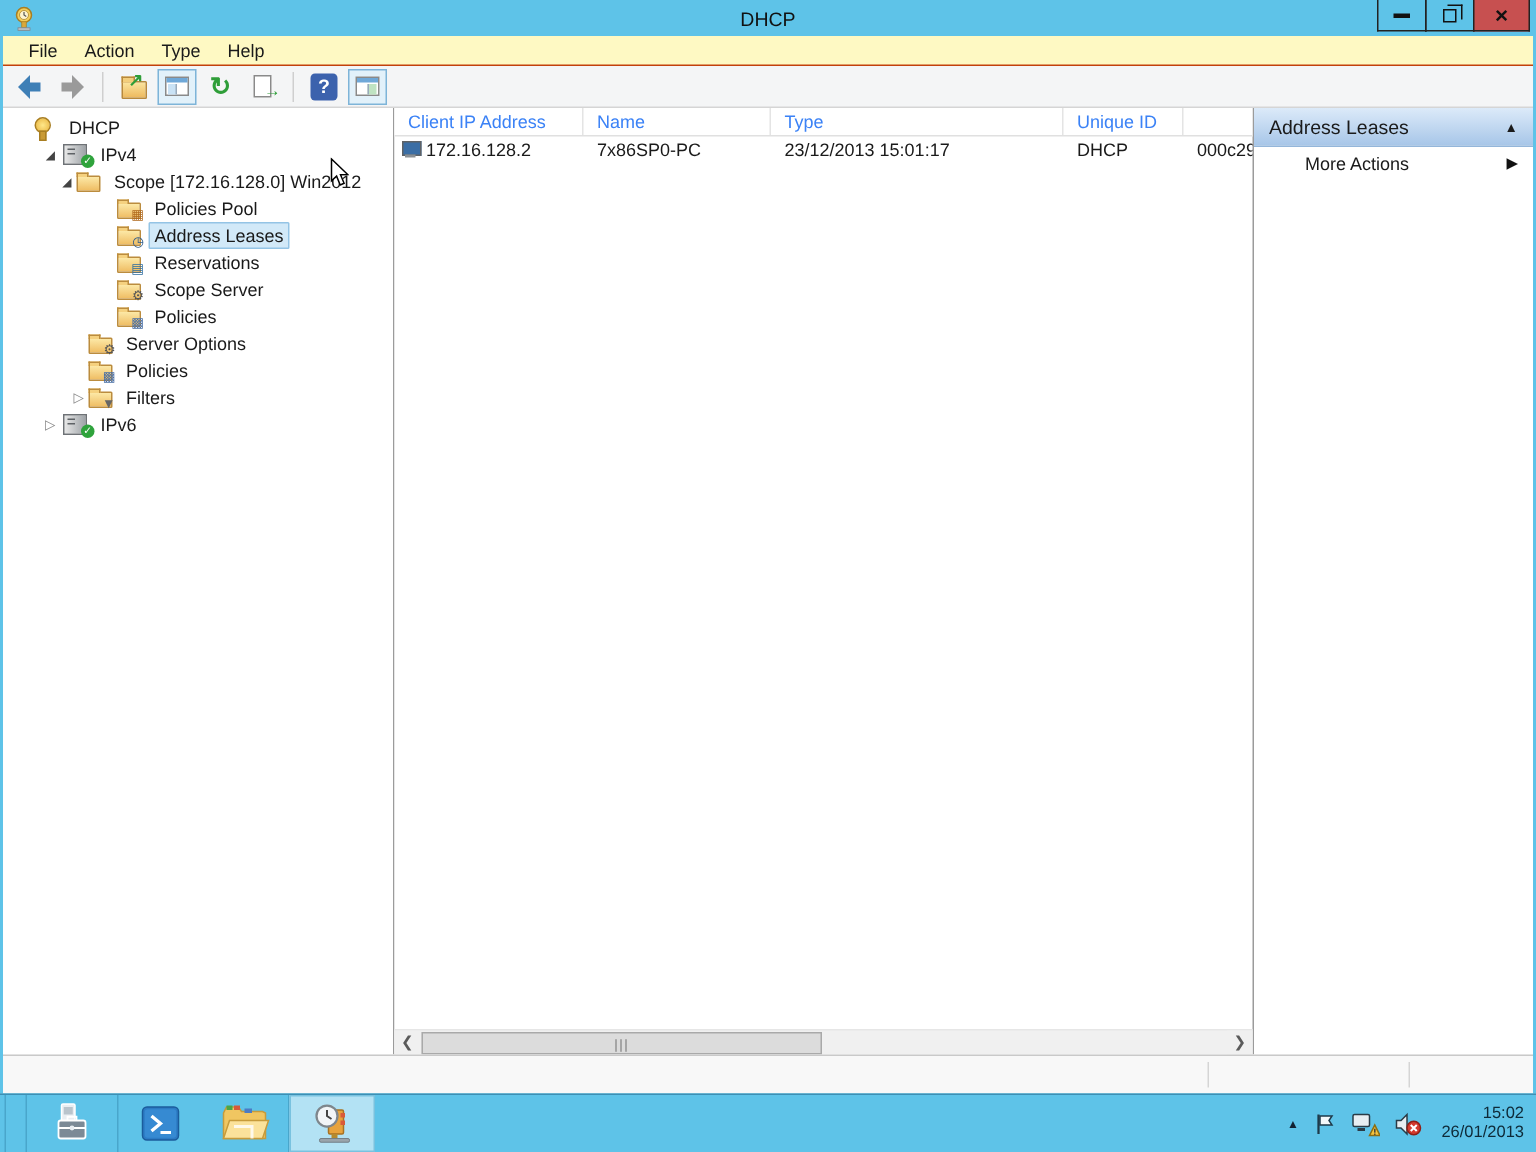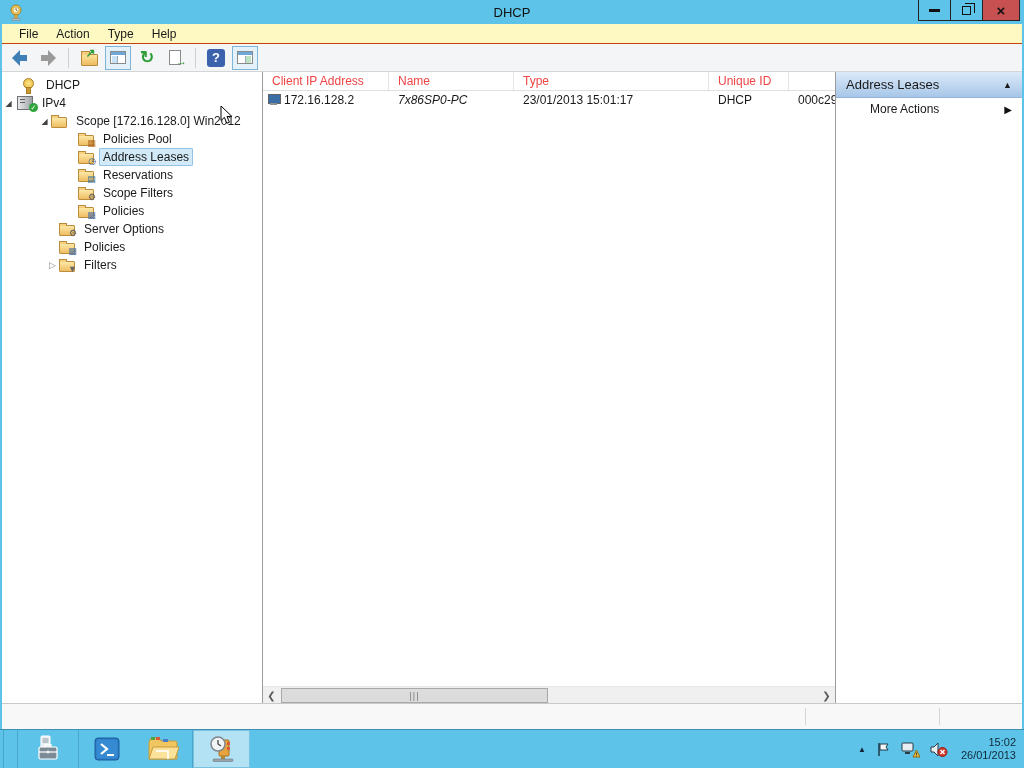--- a/index.html
+++ b/index.html
@@ -65,29 +65,29 @@
   .ticon.server-box::before { content:""; position:absolute; left:2px; top:2px; width:5px; height:1px; background:#5E6266; box-shadow:0 3px 0 #5E6266; }
   .badge-check { position:absolute; right:-6px; bottom:-3px; width:9px; height:9px; background:#2FA33C; border-radius:50%; color:#fff; font-size:7px; line-height:9px; text-align:center; }
   .ticon.gold { width:13px; height:14px; }
   .ticon.gold::before { content:""; position:absolute; left:2px; top:0; width:9px; height:9px; background:radial-gradient(#FFE88A,#E8B23C); border:1px solid #A87E22; border-radius:50%; }
   .ticon.gold::after { content:""; position:absolute; left:5px; top:9px; width:3px; height:5px; background:#C99A34; border:1px solid #A87E22; }
   .tlabel { padding:1px 3px; border:1px solid transparent; }
   .tlabel.selected { background:#D2E9F8; border:1px solid #94C4E5; border-radius:1px; }
 
   
   .lv-header { height:19px; display:flex; border-bottom:1px solid #E0E0E0; flex:0 0 auto; background:#fff; }
-  .lv-col { padding:2px 5px 0 9px; border-right:1px solid #E4E4E4; overflow:hidden; white-space:nowrap; color:#ef4444; }
+  .lv-col { padding:2px 5px 0 9px; border-right:1px solid #E4E4E4; overflow:hidden; white-space:nowrap; color:#3b82f6; }
   .lv-col:nth-child(1){ width:126px; } .lv-col:nth-child(2){ width:125px; }
   .lv-col:nth-child(3){ width:195px; } .lv-col:nth-child(4){ width:80px; }
   .lv-col:nth-child(5){ flex:1; border-right:none; }
   .lv-body { flex:1 1 auto; overflow:hidden; }
   .lv-row { height:17px; display:flex; align-items:center; white-space:nowrap; }
   .lv-cell { padding:0 5px 0 9px; overflow:hidden; white-space:nowrap; }
   .lv-cell:nth-child(1){ width:126px; display:flex; align-items:center; padding-left:4px; }
-  .lv-cell:nth-child(2){ width:125px;font-style:italic; } .lv-cell:nth-child(3){ width:195px; }
+  .lv-cell:nth-child(2){ width:125px; } .lv-cell:nth-child(3){ width:195px; }
   .lv-cell:nth-child(4){ width:80px; } .lv-cell:nth-child(5){ flex:1; }
   .pc-icon { position:relative; width:13px; height:12px; margin-right:4px; flex:0 0 13px; }
   .pc-icon::before { content:""; position:absolute; left:1px; top:0; width:11px; height:8px; background:#3B6EA5; border:1px solid #5E6266; }
   .pc-icon::after { content:""; position:absolute; left:3px; top:9px; width:7px; height:2px; background:#8A8F94; }
   .hscroll { height:17px; flex:0 0 auto; background:#F0F0F0; display:flex; align-items:stretch; border-top:1px solid #E6E6E6; }
   .hs-arrow { width:17px; background:#F0F0F0; color:#5a5a5a; font-size:10px; display:flex; align-items:center; justify-content:center; }
   .hs-track { flex:1; position:relative; }
   .hs-thumb { position:absolute; left:1px; top:1px; height:15px; width:267px; background:#DCDCDC; border:1px solid #A9A9A9;
               display:flex; align-items:center; justify-content:center; color:#7a7a7a; font-size:9px; letter-spacing:1px; }
 
@@ -189,21 +189,21 @@
 
       <div class="tree-pane">
 
         <div class="trow" style="padding-left:6px">
           <span class="expander"></span>
           <span class="ticon gold"></span>
           <span class="tlabel">DHCP</span>
         </div>
 
 
-        <div class="trow" style="">
+        <div class="trow" style="padding-left:25px">
           <span class="expander expanded"></span>
           <span class="ticon server-box">
               <span class="badge-check">✓</span>
             </span>
           <span class="tlabel">IPv4</span>
         </div>
 
         <div class="trow" style="padding-left:36px">
           <span class="expander expanded"></span>
           <span class="ticon folder"></span>
@@ -232,21 +232,21 @@
               <span class="ovl" style="color:#2F6EA0">▤</span>
             </span>
           <span class="tlabel">Reservations</span>
         </div>
 
         <div class="trow" style="padding-left:63px">
           <span class="expander"></span>
           <span class="ticon folder">
               <span class="ovl" style="color:#555">⚙</span>
             </span>
-          <span class="tlabel">Scope Filters</span>
+          <span class="tlabel">Scope Server</span>
         </div>
 
         <div class="trow" style="padding-left:63px">
           <span class="expander"></span>
           <span class="ticon folder">
               <span class="ovl" style="color:#4A6FA5">▩</span>
             </span>
           <span class="tlabel">Policies</span>
         </div>
 
@@ -267,38 +267,45 @@
         </div>
 
         <div class="trow" style="padding-left:44px">
           <span class="expander collapsed"></span>
           <span class="ticon folder">
               <span class="ovl" style="color:#666">▼</span>
             </span>
           <span class="tlabel">Filters</span>
         </div>
 
+        <div class="trow" style="padding-left:25px">
+          <span class="expander collapsed"></span>
+          <span class="ticon server-box">
+              <span class="badge-check">✓</span>
+            </span>
+          <span class="tlabel">IPv6</span>
+        </div>
 
       </div>
 
       <div class="list-pane">
         <div class="lv-header">
           <div class="lv-col">Client IP Address</div>
           <div class="lv-col">Name</div>
           <div class="lv-col">Type</div>
           <div class="lv-col">Unique ID</div>
         </div>
         <div class="lv-body">
           <div class="lv-row">
             <div class="lv-cell">
               <span class="pc-icon"></span>
               <span>172.16.128.2</span>
             </div>
             <div class="lv-cell">7x86SP0-PC</div>
-            <div class="lv-cell">23/01/2013 15:01:17</div>
+            <div class="lv-cell">23/12/2013 15:01:17</div>
             <div class="lv-cell">DHCP</div>
             <div class="lv-cell">000c29</div>
           </div>
         </div>
         <div class="hscroll">
           <div class="hs-arrow">❮</div>
           <div class="hs-track">
             <div class="hs-thumb">|||</div>
           </div>
           <div class="hs-arrow">❯</div>

